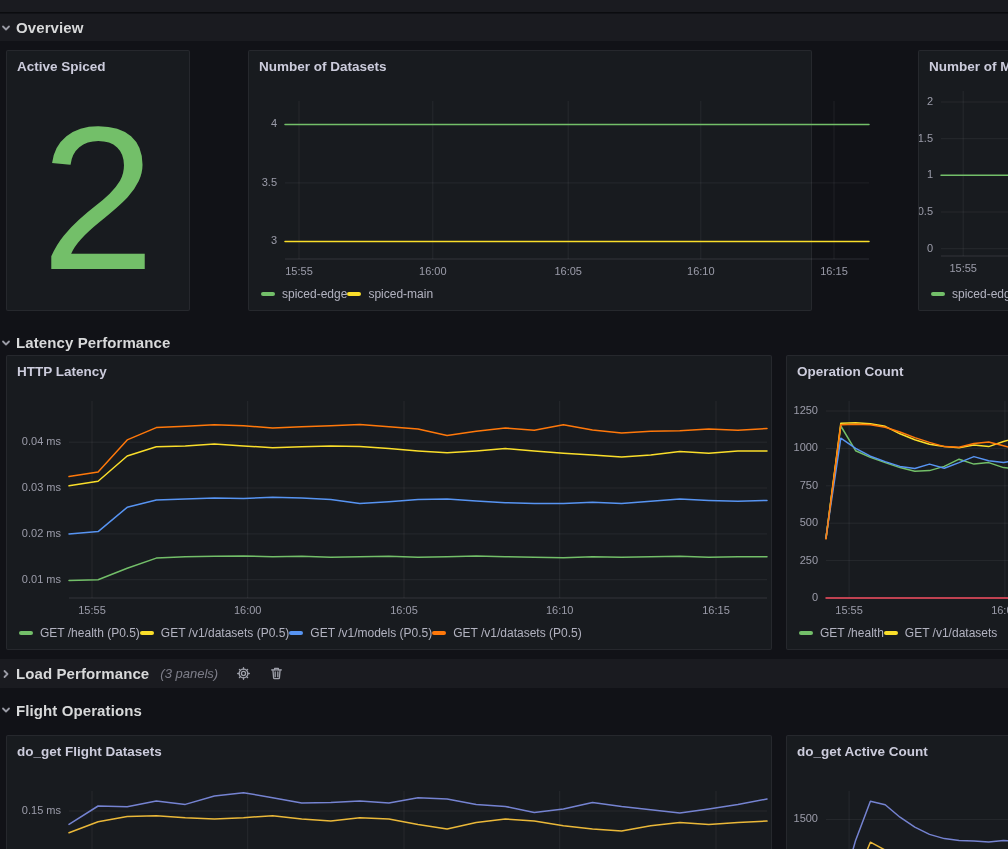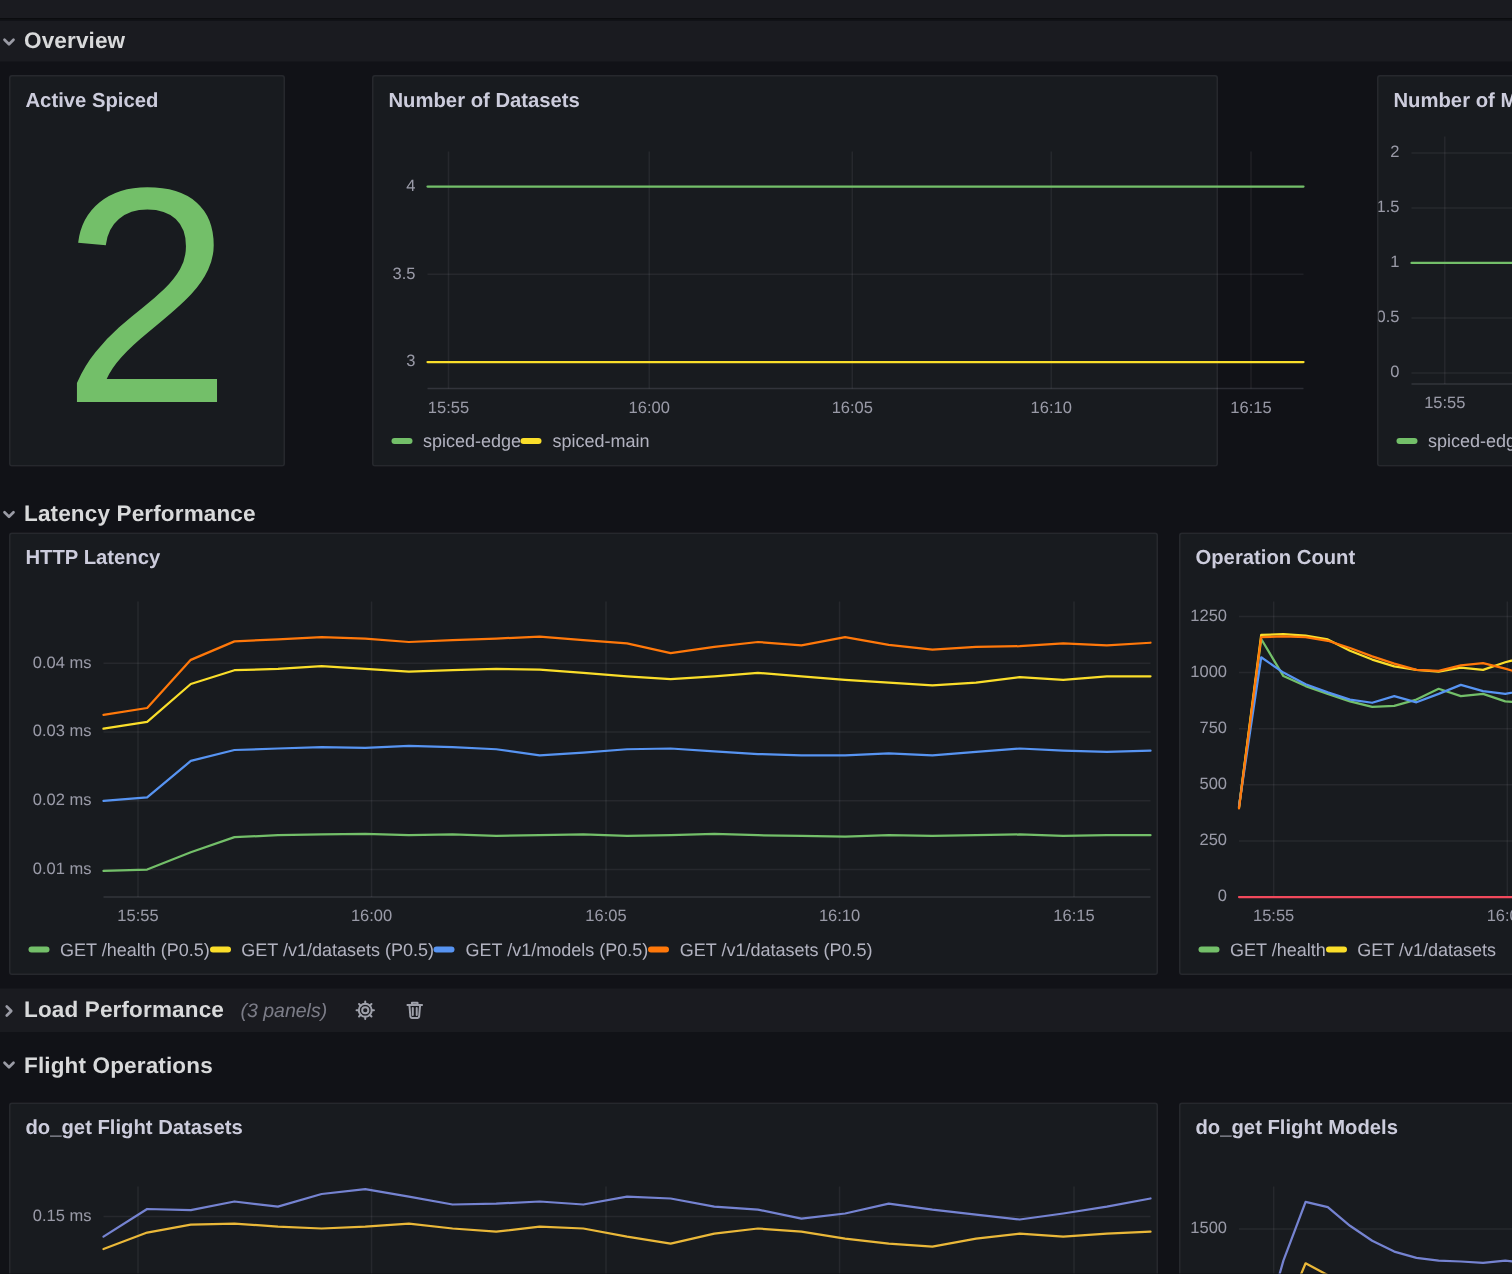--- a/index.html
+++ b/index.html
@@ -282,21 +282,21 @@
       <line x1="709.0" y1="55" x2="709.0" y2="242" stroke="rgba(204,204,220,0.08)" stroke-width="1"></line>
       <line x1="62" y1="75.0" x2="760" y2="75.0" stroke="rgba(204,204,220,0.08)" stroke-width="1"></line>
       <text x="54" y="75.0" text-anchor="end" dominant-baseline="middle">0.15 ms</text>
       <line x1="62" y1="242" x2="760" y2="242" stroke="rgba(204,204,220,0.15)" stroke-width="1"></line>
       <polyline points="62.0,88.4 91.1,70.0 120.2,70.7 149.3,65.0 178.3,68.4 207.4,60.0 236.5,56.7 265.6,61.7 294.7,67.0 323.8,66.4 352.8,65.0 381.9,67.0 411.0,61.7 440.1,63.0 469.2,68.4 498.3,70.4 527.3,76.4 556.4,73.0 585.5,66.4 614.6,70.4 643.7,73.7 672.8,77.0 701.8,73.0 730.9,68.4 760.0,63.0" fill="none" stroke="#7583d1" stroke-width="1.5" stroke-linejoin="round" stroke-linecap="round"></polyline>
       <polyline points="62.0,96.7 91.1,85.7 120.2,80.4 149.3,79.7 178.3,81.7 207.4,83.0 236.5,81.7 265.6,79.7 294.7,83.0 323.8,85.1 352.8,81.7 381.9,83.0 411.0,88.4 440.1,93.1 469.2,86.4 498.3,83.0 527.3,85.1 556.4,89.7 585.5,93.1 614.6,95.1 643.7,89.7 672.8,86.4 701.8,88.4 730.9,86.4 760.0,85.1" fill="none" stroke="#eab839" stroke-width="1.5" stroke-linejoin="round" stroke-linecap="round"></polyline>
     </svg>
 </div>
 
 <div class="panel" id="p-fc">
-  <div class="panel-title">do_get Flight Models</div>
+  <div class="panel-title">do_get Active Count</div>
   <svg class="chart" viewBox="0 0 400 260" width="400" height="260">
       <line x1="62.1" y1="55" x2="62.1" y2="242" stroke="rgba(204,204,220,0.08)" stroke-width="1"></line>
       <line x1="39" y1="83.4" x2="394" y2="83.4" stroke="rgba(204,204,220,0.08)" stroke-width="1"></line>
       <text x="31" y="83.4" text-anchor="end" dominant-baseline="middle">1500</text>
       <line x1="39" y1="242" x2="394" y2="242" stroke="rgba(204,204,220,0.15)" stroke-width="1"></line>
       <polyline points="39.0,203.1 53.8,156.7 68.6,104.4 83.4,65.2 98.2,68.8 113.0,81.2 127.8,91.2 142.5,98.4 157.3,102.6 172.1,104.4 186.9,105.0 201.7,105.9 216.5,104.4 231.3,105.9 246.1,107.1 260.9,106.5 275.7,105.9 290.5,107.4 305.3,108.0 320.0,106.5 334.8,105.0 349.6,105.9 364.4,104.4 379.2,102.9 394.0,101.1" fill="none" stroke="#7583d1" stroke-width="1.5" stroke-linejoin="round" stroke-linecap="round"></polyline>
       <polyline points="39.0,218.1 53.8,185.2 68.6,141.8 83.4,106.2 98.2,114.1 113.0,132.0 127.8,144.0 142.5,150.0 157.3,153.0 172.1,155.2 186.9,156.7 201.7,158.2 216.5,159.0 231.3,159.7 246.1,160.5 260.9,161.2 275.7,160.5 290.5,159.7 305.3,160.5 320.0,161.2 334.8,160.5 349.6,159.7 364.4,160.5 379.2,159.7 394.0,159.0" fill="none" stroke="#eab839" stroke-width="1.5" stroke-linejoin="round" stroke-linecap="round"></polyline>
     </svg>
 </div>
 

